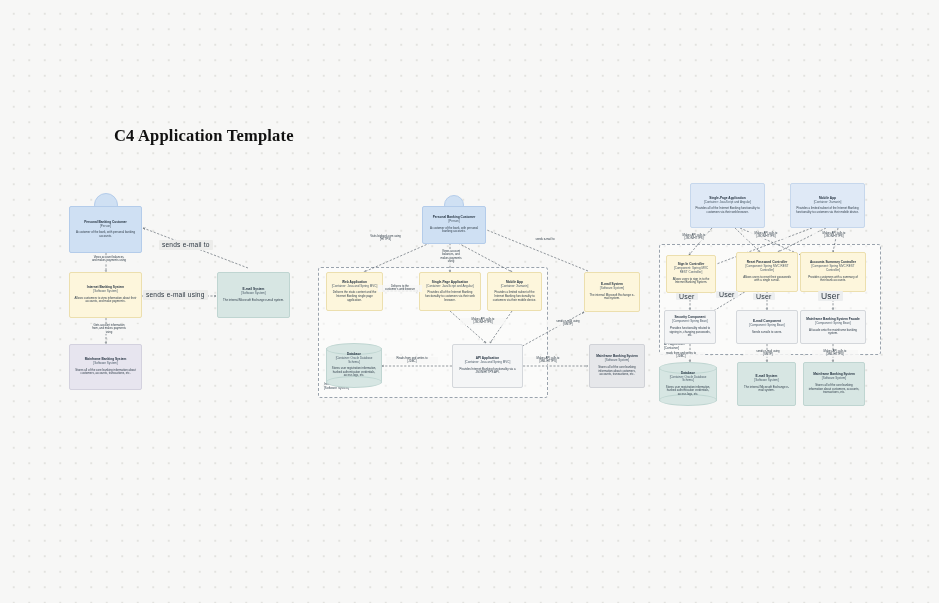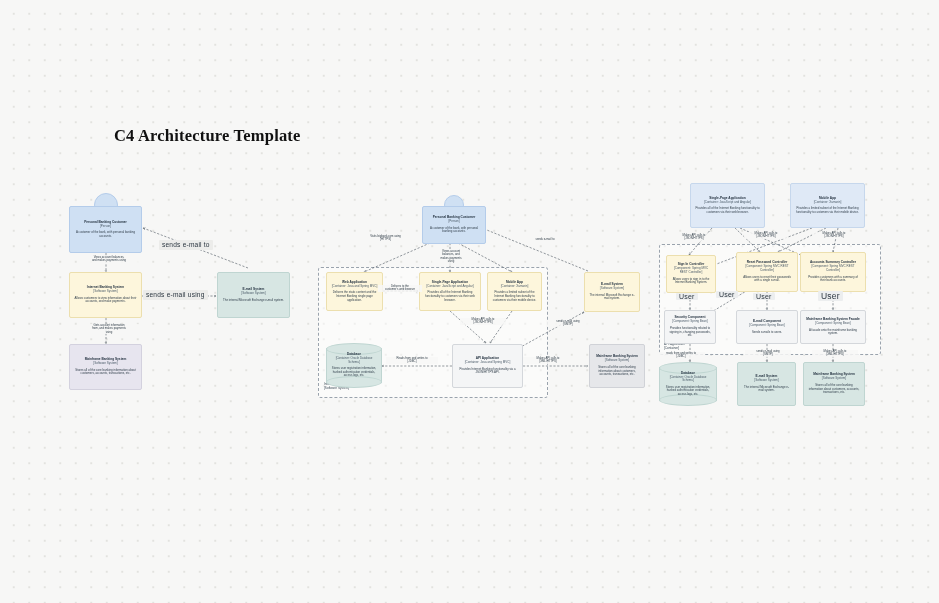--- a/index.html
+++ b/index.html
@@ -105,21 +105,21 @@
     position:absolute;font-size:7px;color:#2b3640;background:#eceeef;
     border:0;padding:0 3px;border-radius:1px;letter-spacing:.2px;
     font-family:"Liberation Sans", sans-serif;
   }
 </style>
 </head>
 <body>
 
 <div class="canvas">
 
-  <div class="title">C4 Architecture Template</div>
+  <div class="title">C4 Application Template</div>
 
   <svg class="edges" width="939" height="603">
     <defs>
       <marker id="ah" markerWidth="5" markerHeight="5" refX="4.2" refY="2" orient="auto">
         <path d="M0,0 L4.4,2 L0,4 z" fill="#3a4650" stroke="none"></path>
       </marker>
     </defs>
 
     <line x1="106" y1="253" x2="106" y2="272" class="dash" marker-end="url(#ah)"></line>
 

